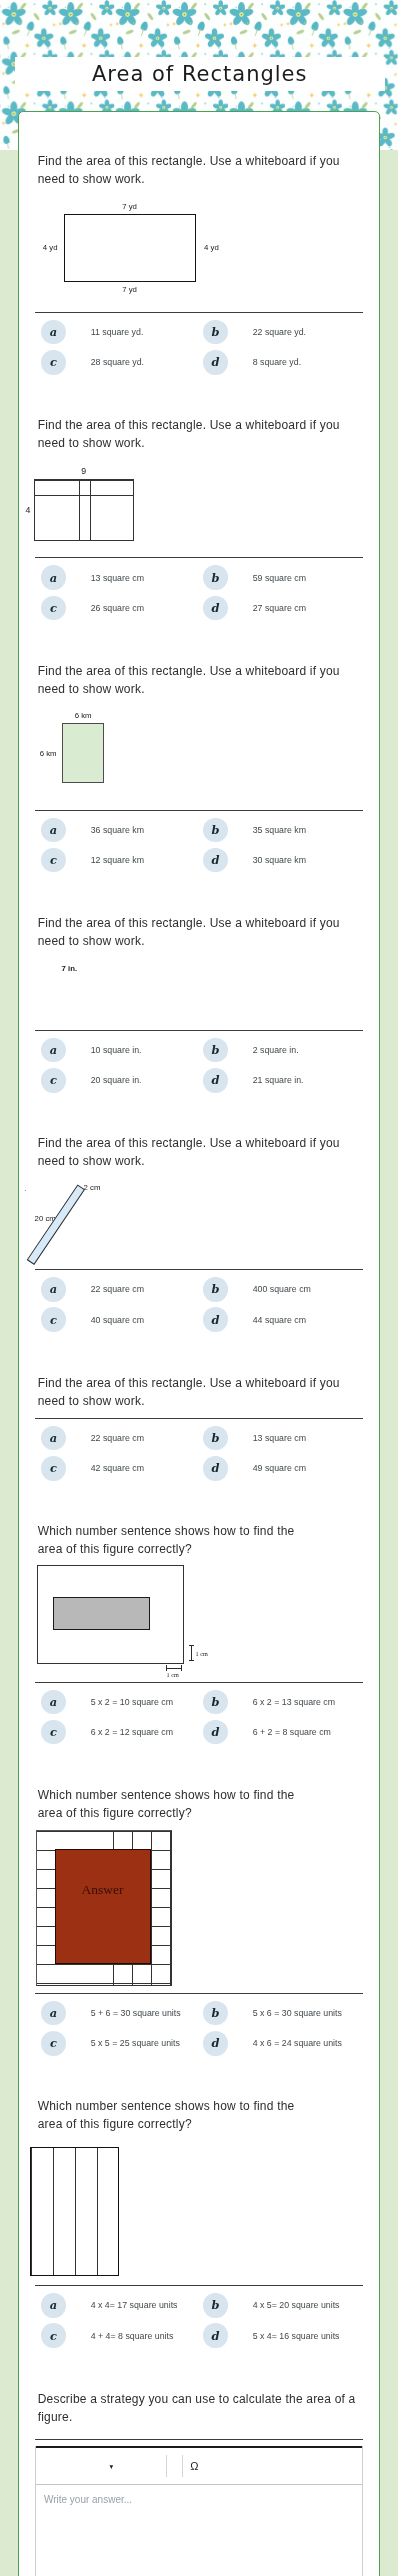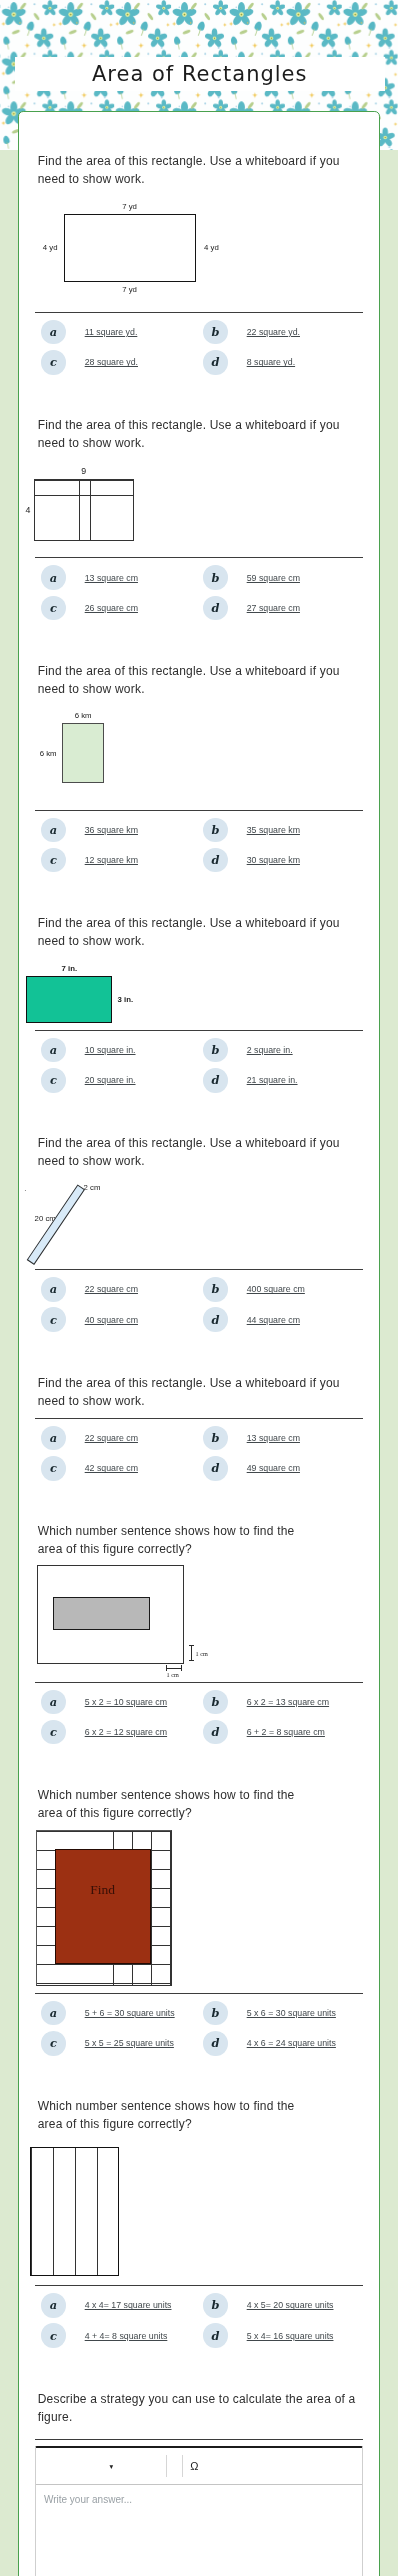--- a/index.html
+++ b/index.html
@@ -48,21 +48,21 @@
     margin-left:6.7px;
   }
   .option{display:flex;align-items:center;height:24px;cursor:pointer;}
   .bubble{
     width:24.4px;height:24.4px;border-radius:50%;
     background:#d8e5ef;flex:0 0 24.4px;
     display:flex;align-items:center;justify-content:center;
     font-family:"DejaVu Serif", serif;font-style:italic;font-weight:600;
     font-size:11.4px;color:#18282f;
   }
-  .opt-text{margin-left:19px;font-size:8.8px;color:#41484c;text-decoration:underline;}
+  .opt-text{margin-left:25px;font-size:8.8px;color:#41484c;}
   
   .grid{
     box-sizing:content-box;
     background-image:
       repeating-linear-gradient(to right, #333 0 0.5px, transparent 0.5px var(--cw)),
       repeating-linear-gradient(to bottom, #333 0 0.5px, transparent 0.5px var(--ch));
     border-right:0.5px solid #333;border-bottom:0.5px solid #333;
   }
   
   .diag-bar{
@@ -261,24 +261,20 @@
           <span class="bubble">d</span>
           <span class="opt-text">30 square km</span>
         </div>
     </div>
   </section>
 
   <section class="question">
     <p class="qtext">Find the area of this rectangle. Use a whiteboard if you need to show work.</p>
     <div class="figure" style="height:61px">
       <div class="dim top" style="margin-left:-8.3px;width:86px;font-weight:600">7 in.</div>
-      <div class="figrow" style="margin-left:-8.3px">
-        <div style="width:86px;height:47px;background:#12c296;border:1px solid #111;box-sizing:border-box"></div>
-        <div class="dim" style="padding-left:5.2px;font-weight:600">3 in.</div>
-      </div>
     </div>
     <div class="divider" style="margin-top:5.2px"></div>
     <div class="options">
       <div class="option">
           <span class="bubble">a</span>
           <span class="opt-text">10 square in.</span>
         </div>
       <div class="option">
           <span class="bubble">b</span>
           <span class="opt-text">2 square in.</span>
@@ -375,21 +371,21 @@
           <span class="opt-text">6 + 2 = 8 square cm</span>
         </div>
     </div>
   </section>
 
   <section class="question">
     <p class="qtext wrap" style="margin-bottom:7.3px">Which number sentence shows how to find the area of this figure correctly?</p>
     <div class="figure" style="height:156px">
       <div class="grid" style="--cw:19px;--ch:19px;width:134px;height:154px;border-left:0.5px solid #555;border-top:0.5px solid #555;margin-left:1px"></div>
       <div class="patio-overlay" style="left:20px;top:19px;width:96px;height:115px">
-        <span class="patio-label">Find</span>
+        <span class="patio-label">Answer</span>
       </div>
     </div>
     <div class="divider" style="margin-top:7.3px"></div>
     <div class="options">
       <div class="option">
           <span class="bubble">a</span>
           <span class="opt-text">5 + 6 = 30 square units</span>
         </div>
       <div class="option">
           <span class="bubble">b</span>

